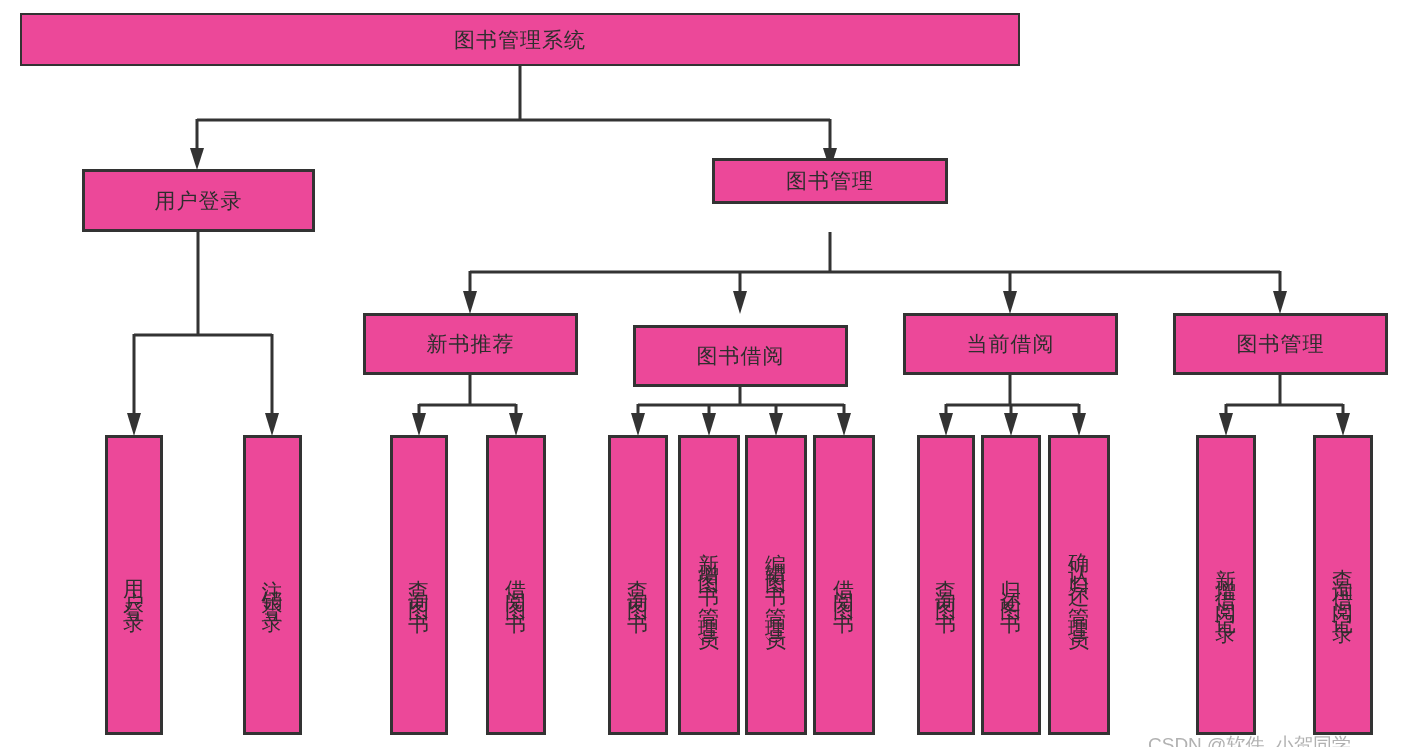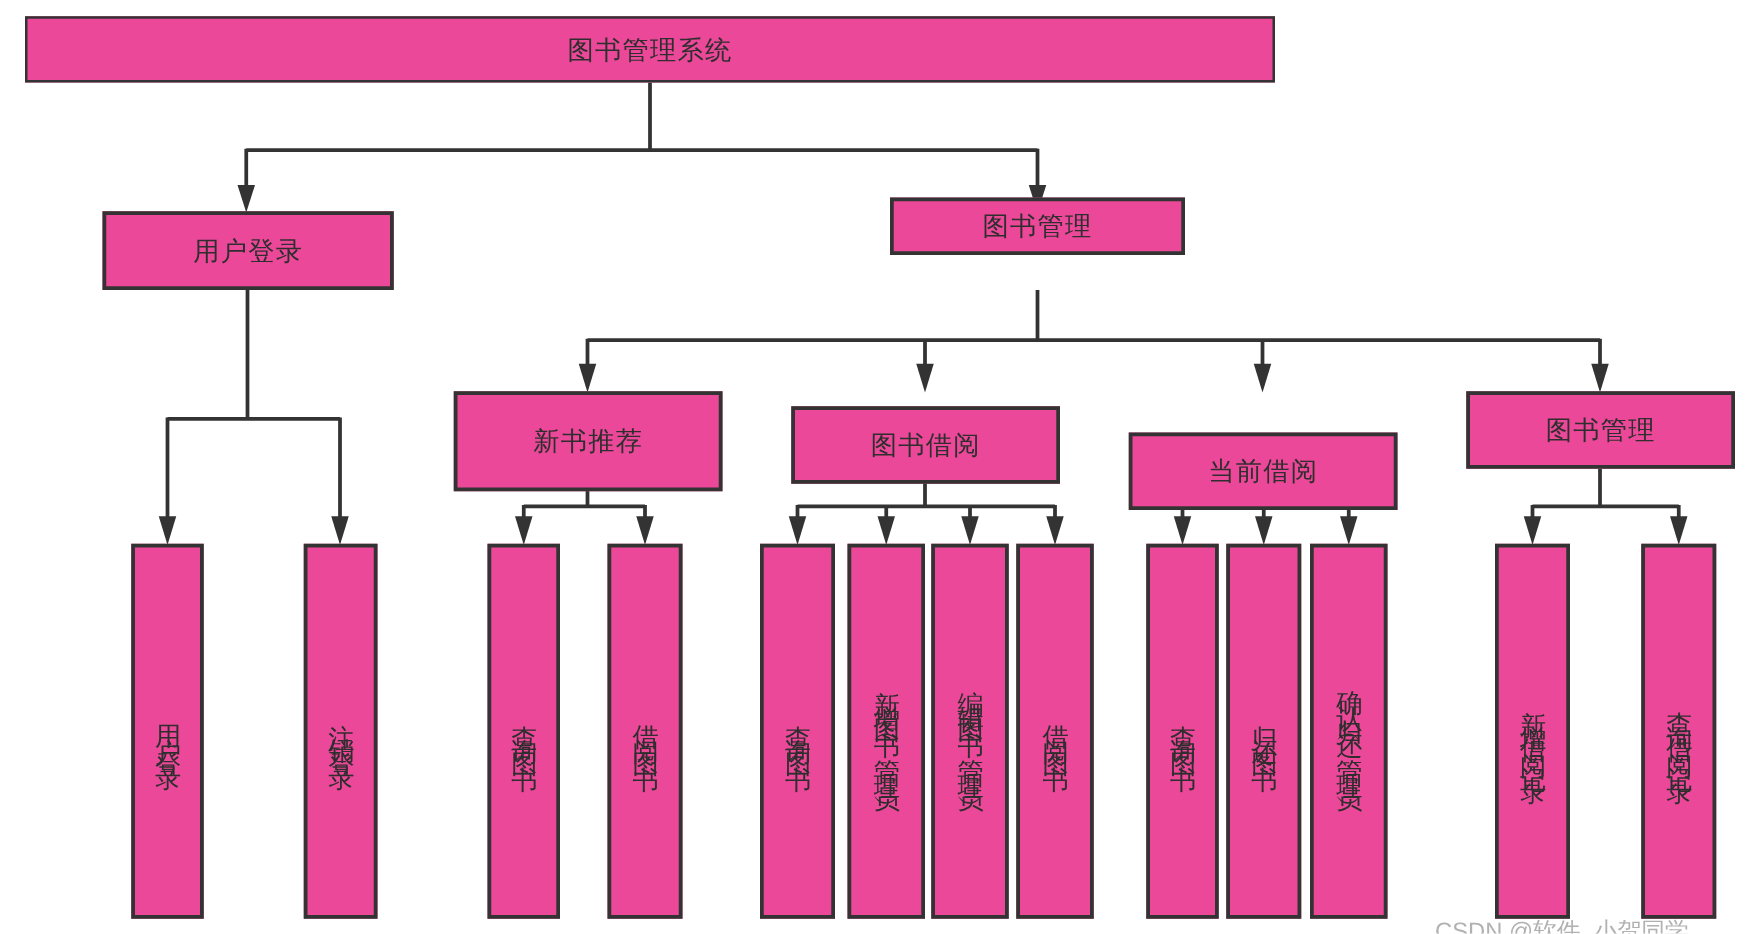--- a/index.html
+++ b/index.html
@@ -107,27 +107,27 @@
     <span class="hlabel">图书管理系统</span>
   </div>
 
   <div class="node" style="left:82px; top:169px; width:233px; height:63px;">
     <span class="hlabel">用户登录</span>
   </div>
   <div class="node" style="left:712px; top:158px; width:236px; height:46px;">
     <span class="hlabel">图书管理</span>
   </div>
 
-  <div class="node" style="left:363px; top:313px; width:215px; height:80px;">
+  <div class="node" style="left:363px; top:313px; width:215px; height:62px;">
     <span class="hlabel">新书推荐</span>
   </div>
   <div class="node" style="left:633px; top:325px; width:215px; height:62px;">
     <span class="hlabel">图书借阅</span>
   </div>
-  <div class="node" style="left:903px; top:313px; width:215px; height:62px;margin-top:33px;">
+  <div class="node" style="left:903px; top:313px; width:215px; height:62px;">
     <span class="hlabel">当前借阅</span>
   </div>
   <div class="node" style="left:1173px; top:313px; width:215px; height:62px;">
     <span class="hlabel">图书管理</span>
   </div>
 
   <div class="node leaf" style="left:105px; top:435px; width:58px; height:300px;">
     <span class="vtext">用户登录</span>
   </div>
   <div class="node leaf" style="left:243px; top:435px; width:59px; height:300px;">

